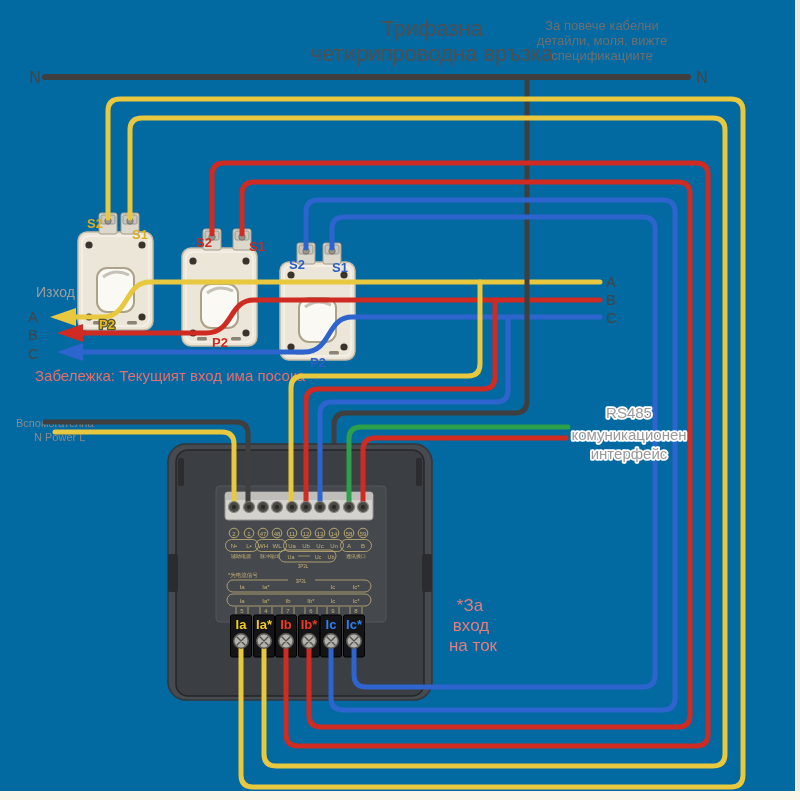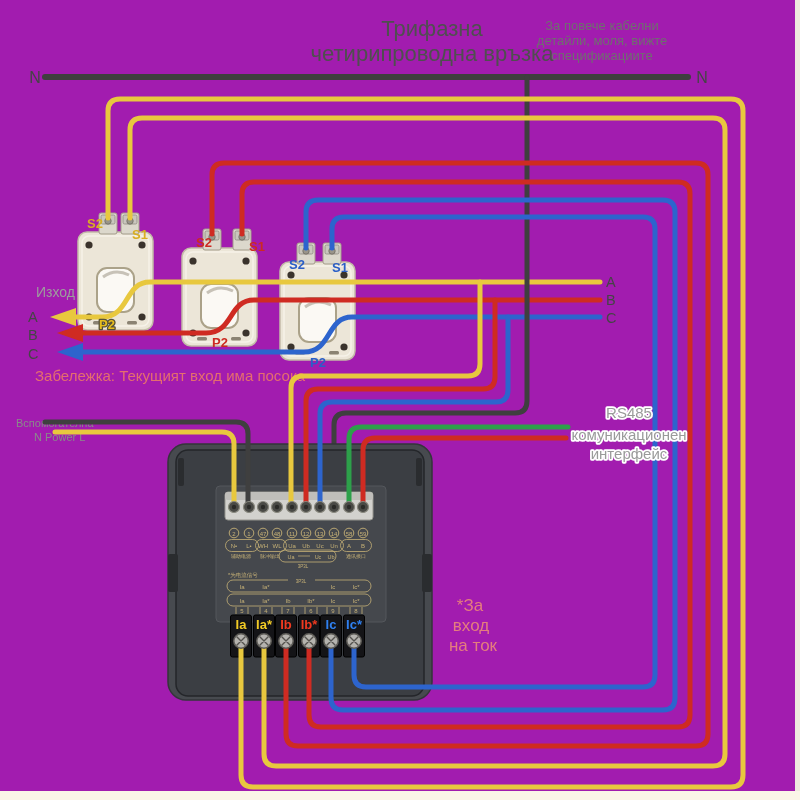--- a/index.html
+++ b/index.html
@@ -1,16 +1,16 @@
 <!DOCTYPE html>
 <html><head>
 <meta charset="utf-8">
 <style>
   html,body{margin:0;padding:0;background:#fff;}
-  #stage{position:relative;width:800px;height:800px;background:#a21caf;overflow:hidden;}
+  #stage{position:relative;width:800px;height:800px;background:#0369a1;overflow:hidden;}
   svg{display:block;}
   svg text{font-family:"Liberation Sans","DejaVu Sans",sans-serif;}
   .mid{text-anchor:middle;}
   .tt{font-size:22px;fill:#4f4f4f;}
   .tn{font-size:13px;fill:#6f6f6f;}
   .tN{font-size:16px;fill:#454545;}
   .tizh{font-size:14px;fill:#9d9d9d;}
   .tabc{font-size:14.5px;fill:#454545;}
   .tpink{font-size:15px;fill:#e56e6e;}
   .ts{font-size:13px;font-weight:bold;}

